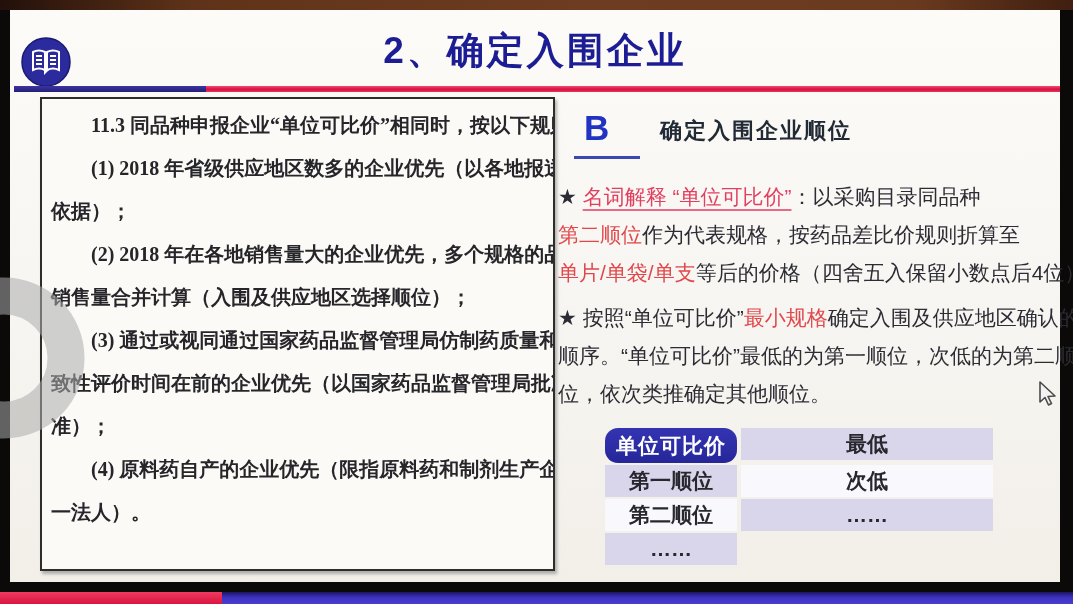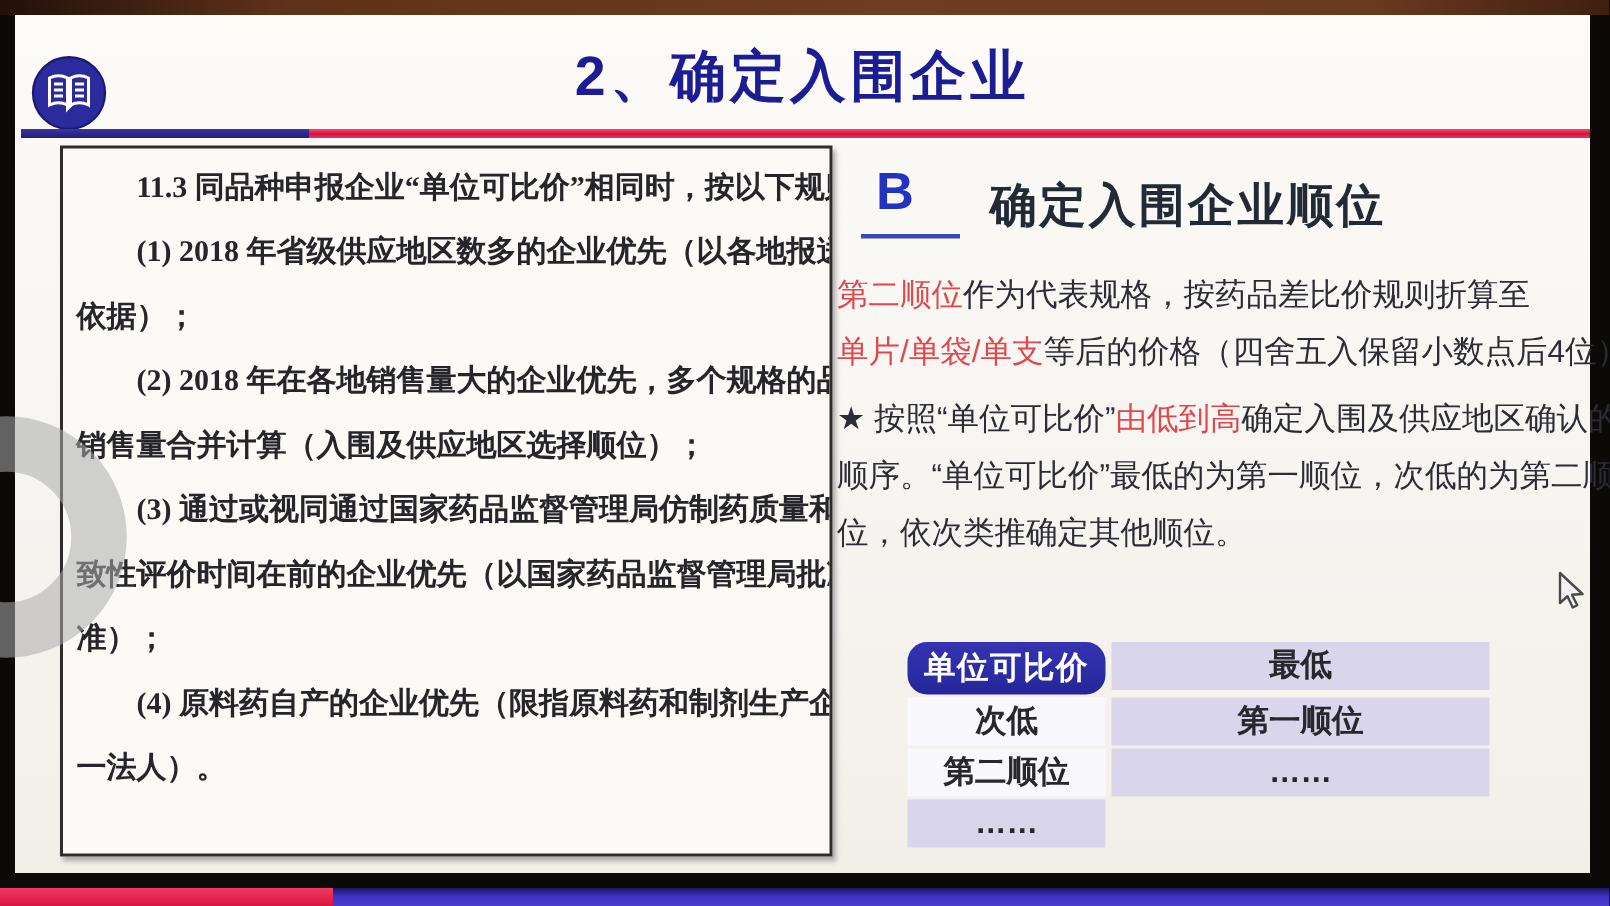--- a/index.html
+++ b/index.html
@@ -46,21 +46,21 @@
   
   .right-panel{position:absolute;left:548px;top:90px;width:500px;}
   .rp-header{position:relative;height:70px;}
   .b-badge{
     position:absolute;left:26px;top:8px;
     font-size:35px;font-weight:bold;color:#2233c4;
   }
   .b-underline{position:absolute;left:16px;top:56px;width:66px;height:3px;background:#3c49b0;}
   .rp-heading{
     position:absolute;left:102px;top:16px;
-    font-size:31px;font-weight:600;color:#222a36;letter-spacing:2px;
+    font-size:22px;font-weight:600;color:#222a36;letter-spacing:2px;
   }
   .bullets{position:absolute;left:0;top:78px;width:500px;}
   .b-line{font-size:21px;line-height:38px;color:#2c2c34;font-weight:500;white-space:nowrap;}
   .bullet{margin-bottom:7px;}
   .red{color:#e0484b;}
   .red-term{color:#e23f5f;text-decoration:underline;text-decoration-color:#e86a86;text-underline-offset:5px;}
   
   .rank-table{
     position:absolute;left:595px;top:418px;width:388px;
     display:grid;grid-template-columns:132px 1fr;
@@ -131,37 +131,38 @@
 
   <div class="right-panel">
     <div class="rp-header">
       <div class="b-badge">B</div>
       <div class="b-underline"></div>
       <div class="rp-heading">确定入围企业顺位</div>
     </div>
 
     <div class="bullets">
       <div class="bullet">
+        <div class="b-line"><span>★ </span><span class="red-term">名词解释 “单位可比价”</span><span>：以采购目录同品种</span></div>
         <div class="b-line"><span class="red">第二顺位</span><span>作为代表规格，按药品差比价规则折算至</span></div>
         <div class="b-line"><span class="red">单片/单袋/单支</span><span>等后的价格（四舍五入保留小数点后4位）。</span></div>
       </div>
 
       <div class="bullet">
-        <div class="b-line"><span>★ </span><span>按照“单位可比价”</span><span class="red">由低到高</span><span>确定入围及供应地区确认的</span></div>
+        <div class="b-line"><span>★ </span><span>按照“单位可比价”</span><span class="red">最小规格</span><span>确定入围及供应地区确认的</span></div>
         <div class="b-line">顺序。“单位可比价”最低的为第一顺位，次低的为第二顺</div>
         <div class="b-line">位，依次类推确定其他顺位。</div>
       </div>
     </div>
   </div>
 
   <div class="rank-table">
     <div class="th">单位可比价</div>
     <div class="td row-a">最低</div>
+    <div class="td row-a">第一顺位</div>
     <div class="td row-b">次低</div>
-    <div class="td row-a">第一顺位</div>
     <div class="td row-b">第二顺位</div>
     <div class="td row-a">……</div>
     <div class="td row-a">……</div>
   </div>
 
 </div>
 
 <div class="watermark">
   <svg width="164" height="164" viewBox="0 0 164 164">
     <circle cx="82" cy="82" r="62" fill="none" stroke="rgba(172,172,172,0.55)" stroke-width="37"></circle>

